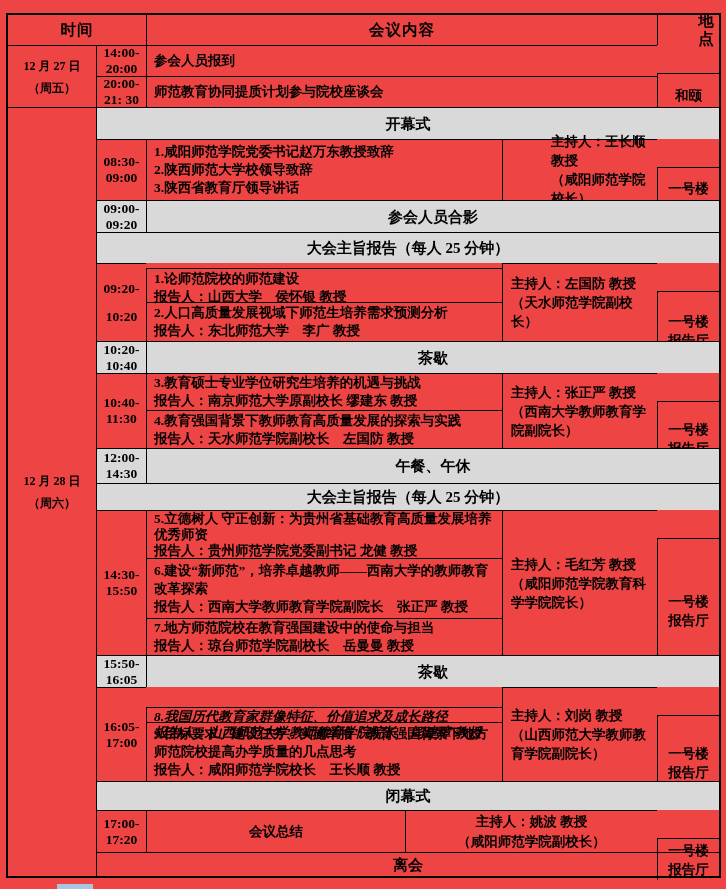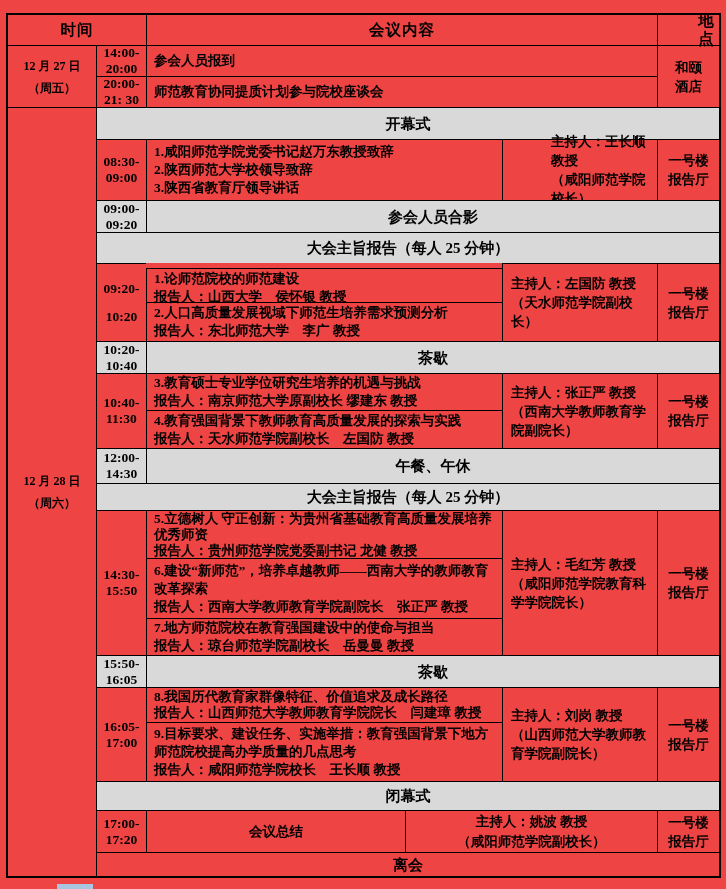--- a/index.html
+++ b/index.html
@@ -13,21 +13,21 @@
   .nbt{border-top:none;}
   .gray{background:#d9d9d9;}
   .center{align-items:center;text-align:center;}
   .left{align-items:flex-start;text-align:left;padding:1px 4px 1px 7px;}
   .band{align-items:center;justify-content:center;text-align:center;font-size:15px;}
   .hdr{align-items:center;justify-content:center;text-align:center;font-size:15.5px;letter-spacing:1px;}
   .time{align-items:center;justify-content:center;text-align:center;font-size:13.5px;line-height:16px;}
   .datec{align-items:center;justify-content:center;text-align:center;font-size:12px;line-height:22px;}
   .host{align-items:flex-start;text-align:left;padding:1px 5px 1px 8px;line-height:19px;}
   .hostc{align-items:center;text-align:center;line-height:20px;}
-  .loc{align-items:center;justify-content:center;text-align:center;line-height:19px;}
+  .loc{align-items:center;justify-content:center;text-align:center;line-height:19px;margin-top:28px;}
   .tight{line-height:16px;}
   #fragment{position:absolute;left:57px;top:884px;width:36px;height:5px;}
 </style>
 </head>
 <body>
 
 <div id="page">
   <div id="sched">
 
     <div class="cell hdr nbl nbt" style="left:0;top:0;width:138px;height:30px;">
@@ -196,21 +196,21 @@
       <div>16:05</div>
     </div>
     <div class="cell band gray" style="left:138px;top:640px;width:573px;height:32px;">
       <div>茶歇</div>
     </div>
 
     <div class="cell time" style="left:88px;top:672px;width:50px;height:94px;">
       <div>16:05-</div>
       <div>17:00</div>
     </div>
-    <div class="cell left tight" style="left:138px;top:672px;width:356px;height:35px;">
+    <div class="cell left tight" style="left:138px;top:692px;width:356px;height:35px;font-style:italic;">
       <div>8.我国历代教育家群像特征、价值追求及成长路径</div>
       <div>报告人：山西师范大学教师教育学院院长　闫建璋 教授</div>
     </div>
     <div class="cell left" style="left:138px;top:707px;width:356px;height:59px;">
       <div>9.目标要求、建设任务、实施举措：教育强国背景下地方师范院校提高办学质量的几点思考</div>
       <div>报告人：咸阳师范学院校长　王长顺 教授</div>
     </div>
     <div class="cell host" style="left:494px;top:672px;width:155px;height:94px;">
       <div>主持人：刘岗 教授</div>
       <div>（山西师范大学教师教育学院副院长）</div>

